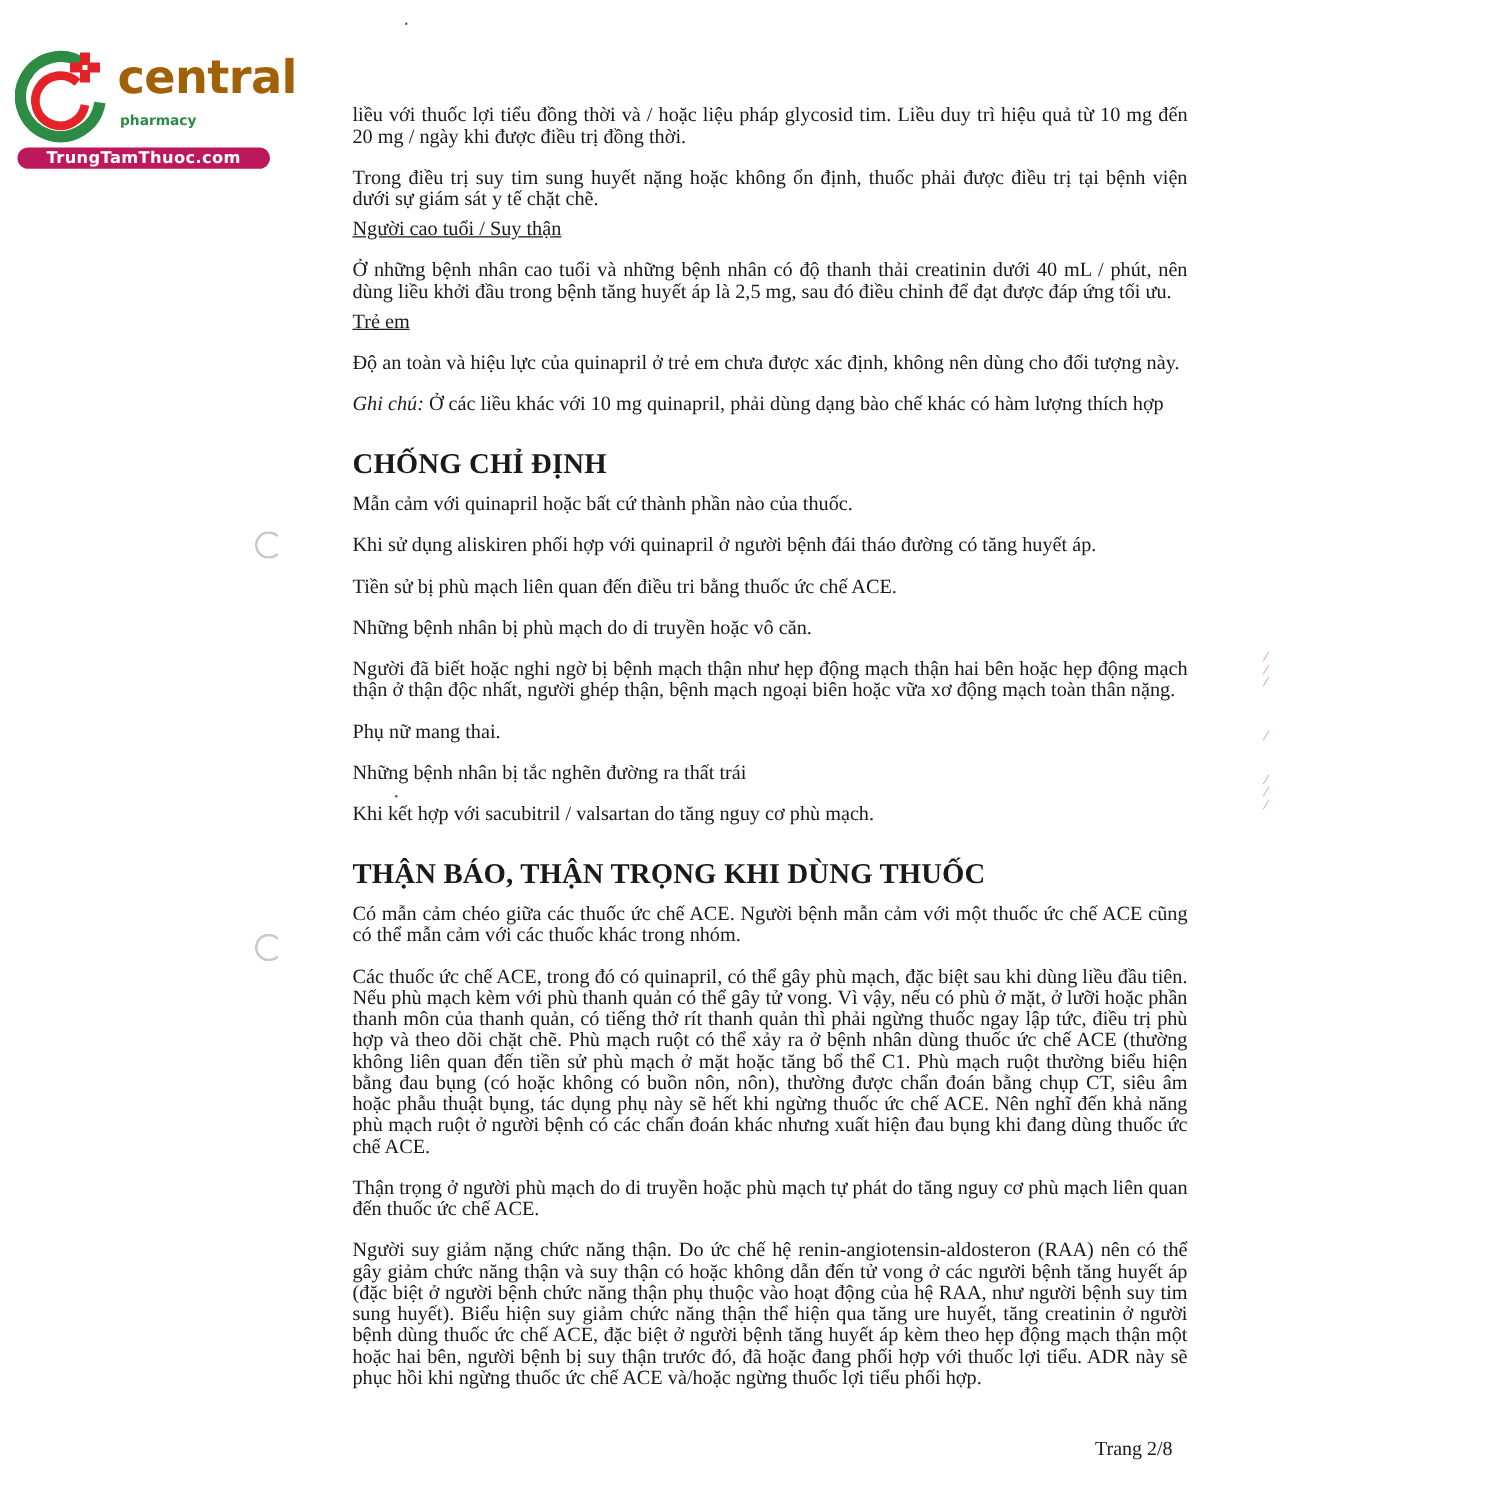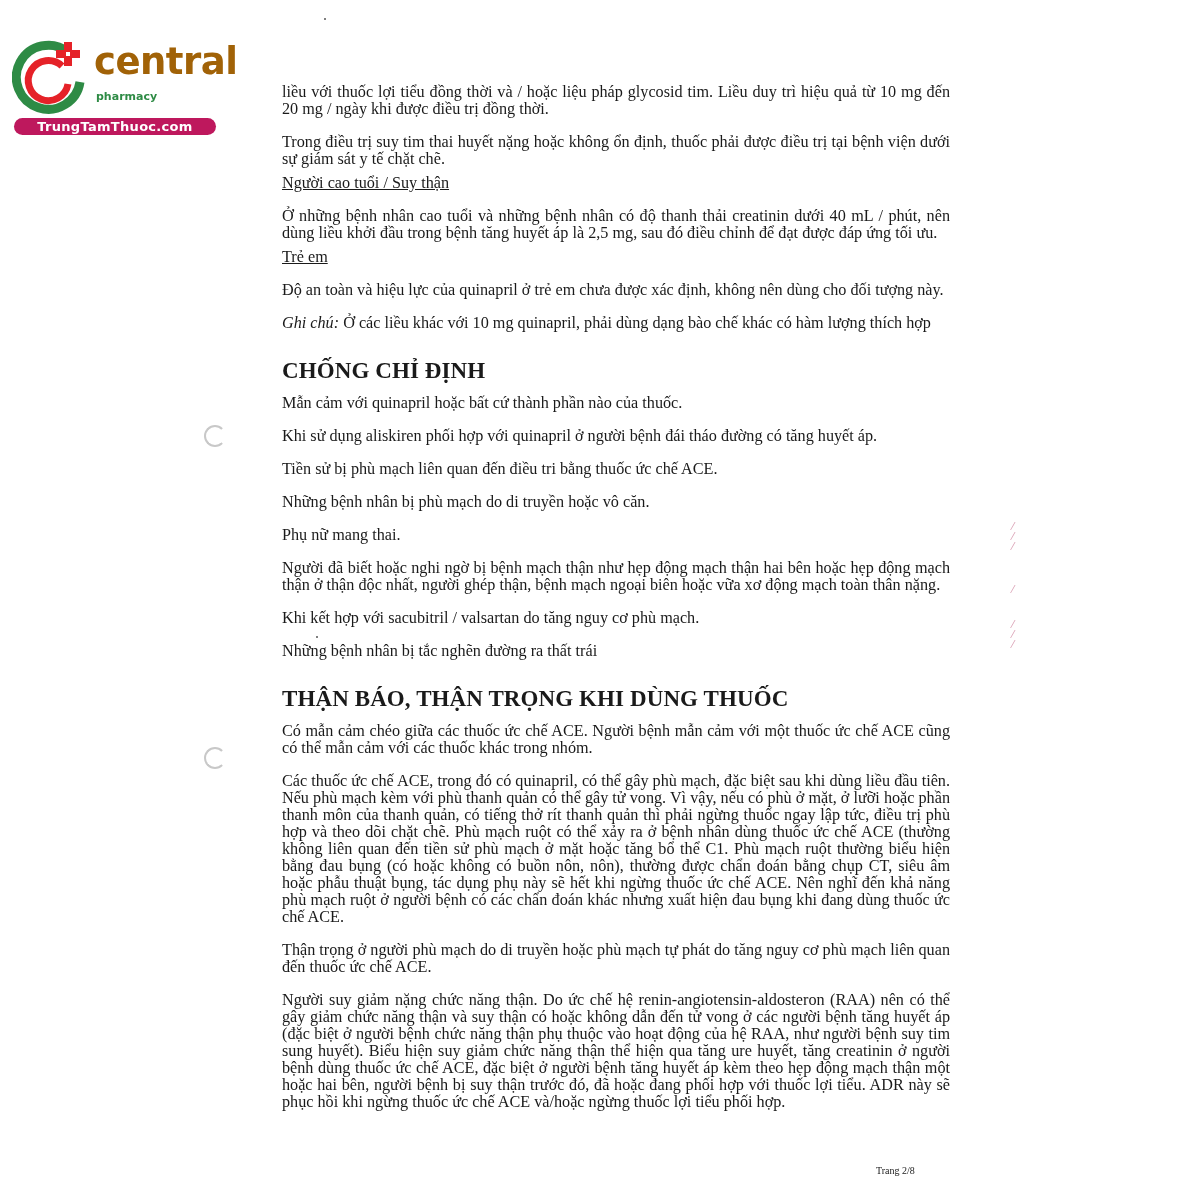--- a/index.html
+++ b/index.html
@@ -14,21 +14,21 @@
   .logo-word { position: absolute; left: 86px; top: 4px; font-family: "DejaVu Sans", sans-serif; font-size: 37px; font-weight: bold; color: #a16207; letter-spacing: -0.5px; line-height: 40px; }
   .logo-sub { position: absolute; left: 88px; top: 50px; font-family: "DejaVu Sans", sans-serif; font-size: 11px; font-weight: bold; color: #2e8b45; line-height: 18px; }
   .logo-pill { position: absolute; left: 6px; top: 80px; width: 202px; height: 17px; border-radius: 9px; background: #be185d; color: #fff; font-family: "DejaVu Sans", sans-serif; font-size: 13px; font-weight: bold; text-align: center; line-height: 17px; letter-spacing: 0.3px; }
 
   .page { position: absolute; left: 282px; top: 68px; width: 668px; font-size: 16.2px; line-height: 17px; }
   .p { margin: 16px 0 7px 0; text-align: justify; }
   .sub { margin: 0 0 7px 0; text-decoration: underline; }
   .h { font-weight: bold; font-size: 23px; margin: 30px 0 9px 0; letter-spacing: 0.1px; }
   .p.last { margin-bottom: 0; }
   em { font-style: italic; }
-  .footer { position: absolute; left: 876px; top: 1151px; font-size: 10px; margin-top: 14px; }
+  .footer { position: absolute; left: 876px; top: 1151px; font-size: 16px; }
 
   .hole { position: absolute; width: 18px; height: 18px; border: 2px solid #c8c8c8; border-right-color: transparent; border-radius: 50%; }
   .stamp { position: absolute; left: 1012px; width: 8px; color: #c06080; font-size: 10px; line-height: 10px; opacity: 0.6; font-family: "DejaVu Sans", sans-serif; }
   .dot { position: absolute; width: 2px; height: 2px; background: #555; border-radius: 1px; }
 </style>
 </head>
 <body>
 
 <div class="logo">
   <svg class="logo-mark" viewBox="0 0 76 76">
@@ -46,39 +46,39 @@
 <div class="hole" style="left:204px; top:425px;"></div>
 <div class="hole" style="left:204px; top:747px;"></div>
 <div class="stamp" style="top:522px;">⁄<br>⁄<br>⁄</div>
 <div class="stamp" style="top:585px;">⁄</div>
 <div class="stamp" style="top:620px;">⁄<br>⁄<br>⁄</div>
 <div class="dot" style="left:324px; top:18px;"></div>
 <div class="dot" style="left:316px; top:636px;"></div>
 
 <div class="page">
   <p class="p">liều với thuốc lợi tiểu đồng thời và / hoặc liệu pháp glycosid tim. Liều duy trì hiệu quả từ 10 mg đến 20 mg / ngày khi được điều trị đồng thời.</p>
-  <p class="p">Trong điều trị suy tim thai huyết nặng hoặc không ổn định, thuốc phải được điều trị tại bệnh viện dưới sự giám sát y tế chặt chẽ.</p>
+  <p class="p">Trong điều trị suy tim sung huyết nặng hoặc không ổn định, thuốc phải được điều trị tại bệnh viện dưới sự giám sát y tế chặt chẽ.</p>
 
   <p class="sub">Người cao tuổi / Suy thận</p>
   <p class="p">Ở những bệnh nhân cao tuổi và những bệnh nhân có độ thanh thải creatinin dưới 40 mL / phút, nên dùng liều khởi đầu trong bệnh tăng huyết áp là 2,5 mg, sau đó điều chỉnh để đạt được đáp ứng tối ưu.</p>
 
   <p class="sub">Trẻ em</p>
   <p class="p">Độ an toàn và hiệu lực của quinapril ở trẻ em chưa được xác định, không nên dùng cho đối tượng này.</p>
 
   <p class="p"><em>Ghi chú:</em><span> Ở các liều khác với 10 mg quinapril, phải dùng dạng bào chế khác có hàm lượng thích hợp</span></p>
 
   <h2 class="h">CHỐNG CHỈ ĐỊNH</h2>
   <p class="p">Mẫn cảm với quinapril hoặc bất cứ thành phần nào của thuốc.</p>
   <p class="p">Khi sử dụng aliskiren phối hợp với quinapril ở người bệnh đái tháo đường có tăng huyết áp.</p>
   <p class="p">Tiền sử bị phù mạch liên quan đến điều tri bằng thuốc ức chế ACE.</p>
   <p class="p">Những bệnh nhân bị phù mạch do di truyền hoặc vô căn.</p>
+  <p class="p">Người đã biết hoặc nghi ngờ bị bệnh mạch thận như hẹp động mạch thận hai bên hoặc hẹp động mạch thận ở thận độc nhất, người ghép thận, bệnh mạch ngoại biên hoặc vữa xơ động mạch toàn thân nặng.</p>
   <p class="p">Phụ nữ mang thai.</p>
-  <p class="p">Người đã biết hoặc nghi ngờ bị bệnh mạch thận như hẹp động mạch thận hai bên hoặc hẹp động mạch thận ở thận độc nhất, người ghép thận, bệnh mạch ngoại biên hoặc vữa xơ động mạch toàn thân nặng.</p>
+  <p class="p">Những bệnh nhân bị tắc nghẽn đường ra thất trái</p>
   <p class="p last">Khi kết hợp với sacubitril / valsartan do tăng nguy cơ phù mạch.</p>
-  <p class="p">Những bệnh nhân bị tắc nghẽn đường ra thất trái</p>
 
   <h2 class="h">THẬN BÁO, THẬN TRỌNG KHI DÙNG THUỐC</h2>
   <p class="p">Có mẫn cảm chéo giữa các thuốc ức chế ACE. Người bệnh mẫn cảm với một thuốc ức chế ACE cũng có thể mẫn cảm với các thuốc khác trong nhóm.</p>
   <p class="p">Các thuốc ức chế ACE, trong đó có quinapril, có thể gây phù mạch, đặc biệt sau khi dùng liều đầu tiên. Nếu phù mạch kèm với phù thanh quản có thể gây tử vong. Vì vậy, nếu có phù ở mặt, ở lưỡi hoặc phần thanh môn của thanh quản, có tiếng thở rít thanh quản thì phải ngừng thuốc ngay lập tức, điều trị phù hợp và theo dõi chặt chẽ. Phù mạch ruột có thể xảy ra ở bệnh nhân dùng thuốc ức chế ACE (thường không liên quan đến tiền sử phù mạch ở mặt hoặc tăng bổ thể C1. Phù mạch ruột thường biểu hiện bằng đau bụng (có hoặc không có buồn nôn, nôn), thường được chẩn đoán bằng chụp CT, siêu âm hoặc phẫu thuật bụng, tác dụng phụ này sẽ hết khi ngừng thuốc ức chế ACE. Nên nghĩ đến khả năng phù mạch ruột ở người bệnh có các chẩn đoán khác nhưng xuất hiện đau bụng khi đang dùng thuốc ức chế ACE.</p>
   <p class="p">Thận trọng ở người phù mạch do di truyền hoặc phù mạch tự phát do tăng nguy cơ phù mạch liên quan đến thuốc ức chế ACE.</p>
   <p class="p last">Người suy giảm nặng chức năng thận. Do ức chế hệ renin-angiotensin-aldosteron (RAA) nên có thể gây giảm chức năng thận và suy thận có hoặc không dẫn đến tử vong ở các người bệnh tăng huyết áp (đặc biệt ở người bệnh chức năng thận phụ thuộc vào hoạt động của hệ RAA, như người bệnh suy tim sung huyết). Biểu hiện suy giảm chức năng thận thể hiện qua tăng ure huyết, tăng creatinin ở người bệnh dùng thuốc ức chế ACE, đặc biệt ở người bệnh tăng huyết áp kèm theo hẹp động mạch thận một hoặc hai bên, người bệnh bị suy thận trước đó, đã hoặc đang phối hợp với thuốc lợi tiểu. ADR này sẽ phục hồi khi ngừng thuốc ức chế ACE và/hoặc ngừng thuốc lợi tiểu phối hợp.</p>
 </div>
 
 <div class="footer">Trang 2/8</div>
 

